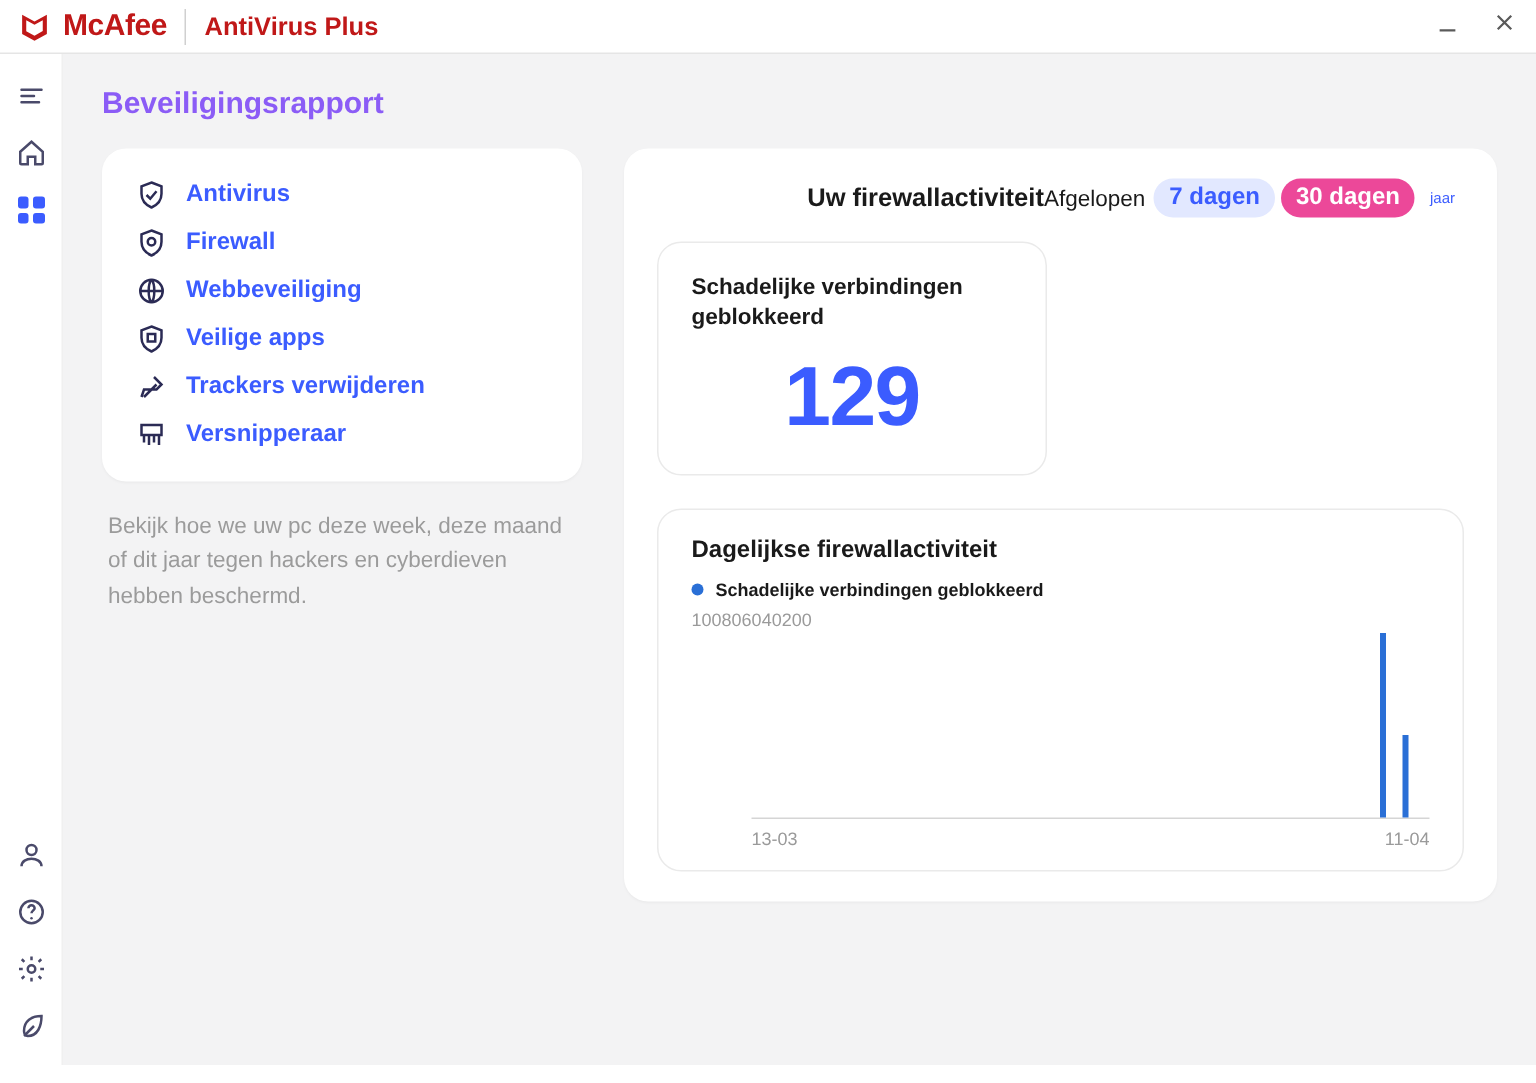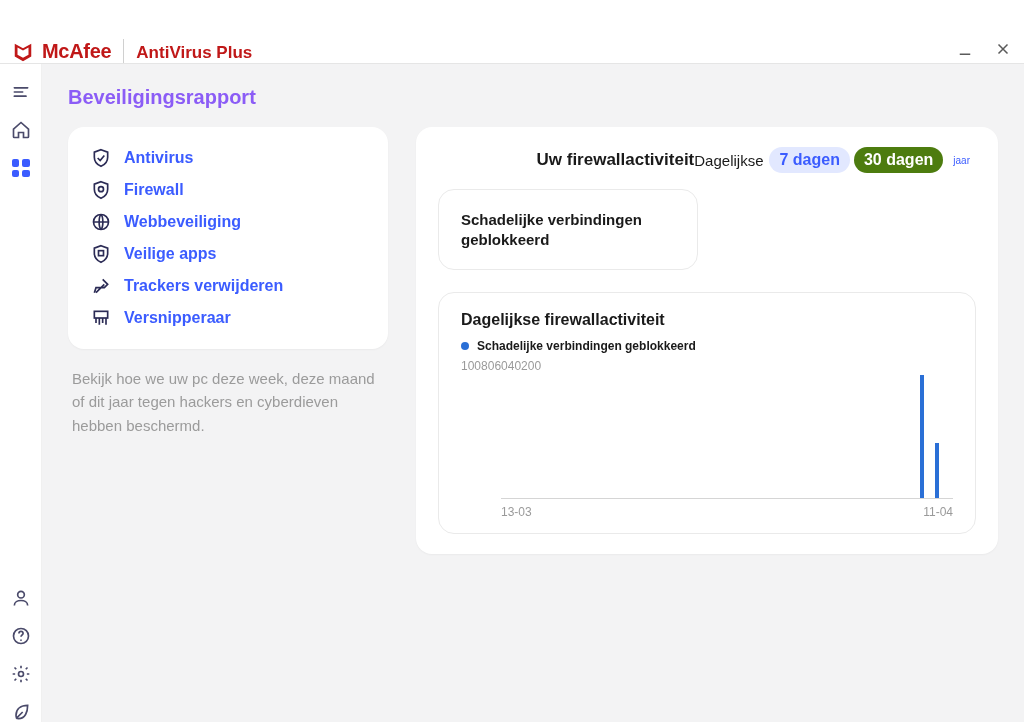--- a/index.html
+++ b/index.html
@@ -1,18 +1,18 @@
 <!DOCTYPE html>
 <html><head>
 <meta charset="utf-8">
 <style>
 * { margin: 0; padding: 0; box-sizing: border-box; font-family: -apple-system, BlinkMacSystemFont, "Segoe UI", Arial, sans-serif; }
 body { width: 1024px; height: 722px; background: #fff; overflow: hidden; }
 
-.titlebar { height: 36px; display: flex; align-items: flex-end; padding: 0 12px; border-bottom: 1px solid #e5e5e5; margin-top: 28px; }
+.titlebar { height: 36px; display: flex; align-items: center; padding: 0 12px; border-bottom: 1px solid #e5e5e5; }
 .logo-area { display: flex; align-items: center; gap: 8px; }
 .brand-name { color: #c01818; font-weight: 800; font-size: 20px; letter-spacing: -0.3px; }
 .divider-v { width: 1px; height: 24px; background: #d0d0d0; margin: 0 12px; }
 .product-name { color: #c01818; font-weight: 700; font-size: 17px; }
 .titlebar-spacer { flex: 1; }
 .win-btns { display: flex; gap: 20px; align-items: center; }
 .win-btn { color: #5a5a5a; font-size: 18px; cursor: pointer; }
 
 .app-body { display: flex; height: calc(100% - 48px); }
 
@@ -35,21 +35,21 @@
 .nav-item { display: flex; align-items: center; gap: 12px; color: #3b5cff; font-size: 16px; font-weight: 600; cursor: pointer; }
 .nav-item .icon-slot { width: 22px; height: 22px; display: flex; align-items: center; justify-content: center; color: #2b2b55; }
 
 .helper-text { color: #9b9b9b; font-size: 15px; line-height: 1.55; margin-top: 18px; padding: 0 4px; }
 
 .firewall-head { display: flex; align-items: center; justify-content: flex-end; margin-bottom: 16px; }
 .fw-title { font-size: 17px; font-weight: 700; color: #1a1a1a; }
 .seg-wrap { display: flex; align-items: center; gap: 4px; font-size: 15px; color: #1a1a1a; }
 .seg-label { margin-right: 2px; }
 .pill { background: #e2e8ff; color: #3b5cff; padding: 4px 10px; border-radius: 999px; font-size: 16px; font-weight: 600; cursor: pointer; line-height: 1.15; text-align: center; }
-.pill.active { background: #4d7c0f; color: #fff; }
+.pill.active { background: #ec4899; color: #fff; }
 .pill-plain { color: #3b5cff; font-size: 10px; cursor: pointer; padding: 4px 6px; }
 
 .stat-card { border: 1px solid #eaeaea; border-radius: 16px; padding: 20px 22px; width: 260px; }
 .stat-label { font-size: 15px; font-weight: 700; color: #1a1a1a; line-height: 1.3; }
 .stat-value { font-size: 56px; font-weight: 800; color: #3b5cff; margin-top: 10px; text-align: center; letter-spacing: -1px; }
 
 .chart-card { border: 1px solid #eaeaea; border-radius: 16px; padding: 18px 22px 14px; margin-top: 22px; }
 .chart-title { font-size: 16px; font-weight: 700; color: #1a1a1a; margin-bottom: 10px; }
 .legend { display: flex; align-items: center; gap: 8px; font-size: 12px; color: #1a1a1a; margin-bottom: 6px; font-weight: 600; }
 .legend-dot { width: 8px; height: 8px; border-radius: 50%; background: #2a6fd6; }
@@ -200,29 +200,30 @@
           </div>
         </div>
         <div class="helper-text">Bekijk hoe we uw pc deze week, deze maand of dit jaar tegen hackers en cyberdieven hebben beschermd.</div>
       </div>
 
       <div class="right-col">
         <div class="card">
           <div class="firewall-head">
             <div class="fw-title">Uw firewallactiviteit</div>
             <div class="seg-wrap">
-              <span class="seg-label">Dagelijkse</span>
+              <span class="seg-label">Afgelopen</span>
               <span class="pill">7 dagen</span>
               <span class="pill active">30 dagen</span>
               <span class="pill-plain">jaar</span>
             </div>
           </div>
 
           <div class="stat-card">
             <div class="stat-label">Schadelijke verbindingen geblokkeerd</div>
+            <div class="stat-value">129</div>
           </div>
 
           <div class="chart-card">
             <div class="chart-title">Dagelijkse firewallactiviteit</div>
             <div class="legend">
               <span class="legend-dot"></span>
               <span>Schadelijke verbindingen geblokkeerd</span>
             </div>
             <div class="chart-area">
               <div class="y-ticks" id="yticks">

